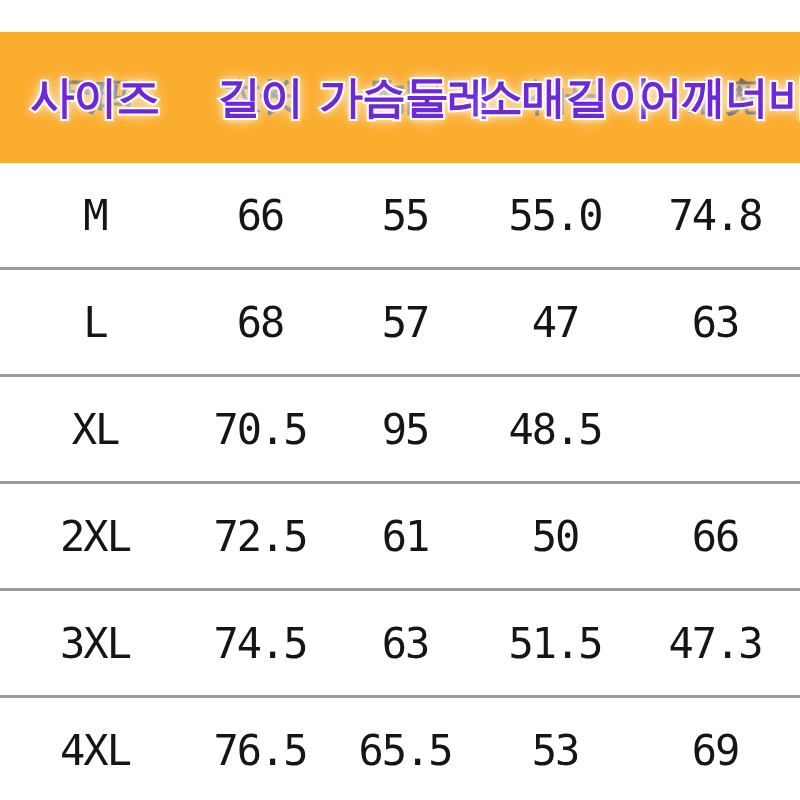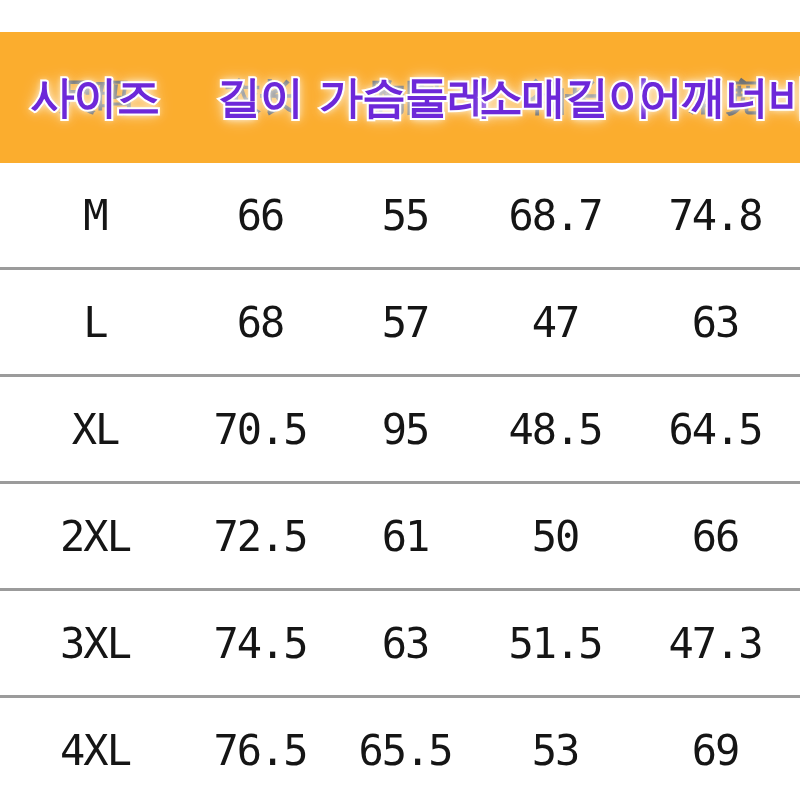--- a/index.html
+++ b/index.html
@@ -164,38 +164,37 @@
 
     </div>
   </div>
 
   <div class="chart-body">
 
     <div class="chart-row">
       <div class="chart-cell c0">M</div>
       <div class="chart-cell c1">66</div>
       <div class="chart-cell c2">55</div>
-      <div class="chart-cell c3">68.7</div>
+      <div class="chart-cell c3">55.0</div>
       <div class="chart-cell c4">74.8</div>
     </div>
 
     <div class="chart-row">
       <div class="chart-cell c0">L</div>
       <div class="chart-cell c1">68</div>
       <div class="chart-cell c2">57</div>
       <div class="chart-cell c3">47</div>
       <div class="chart-cell c4">63</div>
     </div>
 
     <div class="chart-row">
       <div class="chart-cell c0">XL</div>
       <div class="chart-cell c1">70.5</div>
       <div class="chart-cell c2">95</div>
       <div class="chart-cell c3">48.5</div>
-      <div class="chart-cell c4">64.5</div>
     </div>
 
     <div class="chart-row">
       <div class="chart-cell c0">2XL</div>
       <div class="chart-cell c1">72.5</div>
       <div class="chart-cell c2">61</div>
       <div class="chart-cell c3">50</div>
       <div class="chart-cell c4">66</div>
     </div>
 

